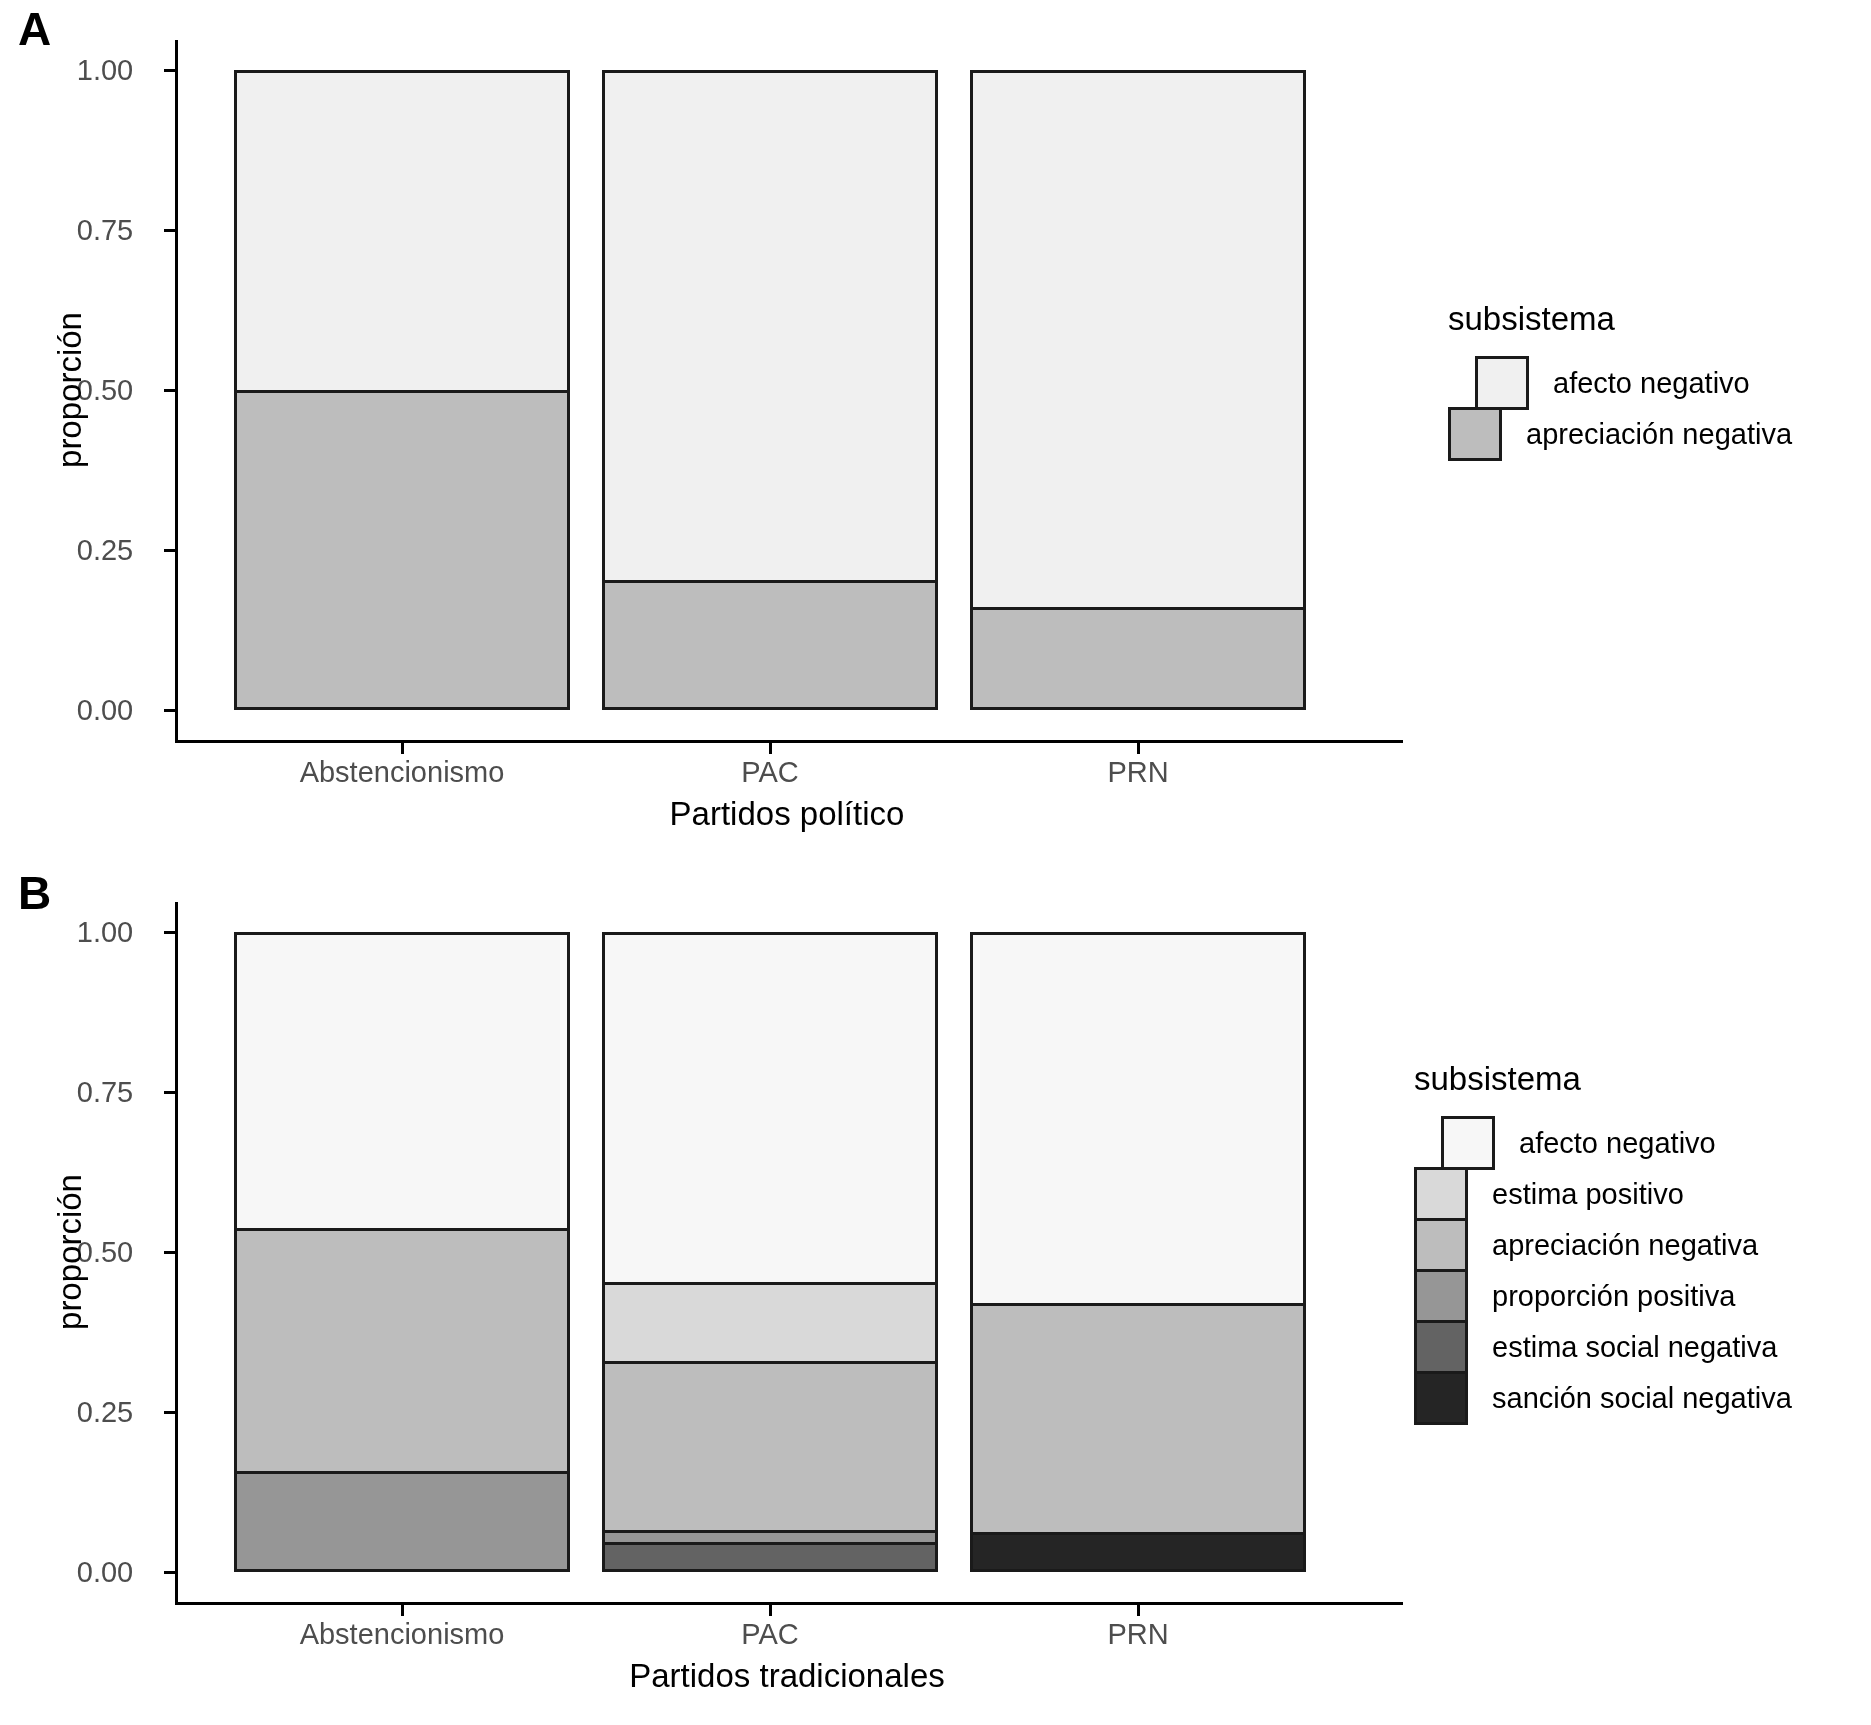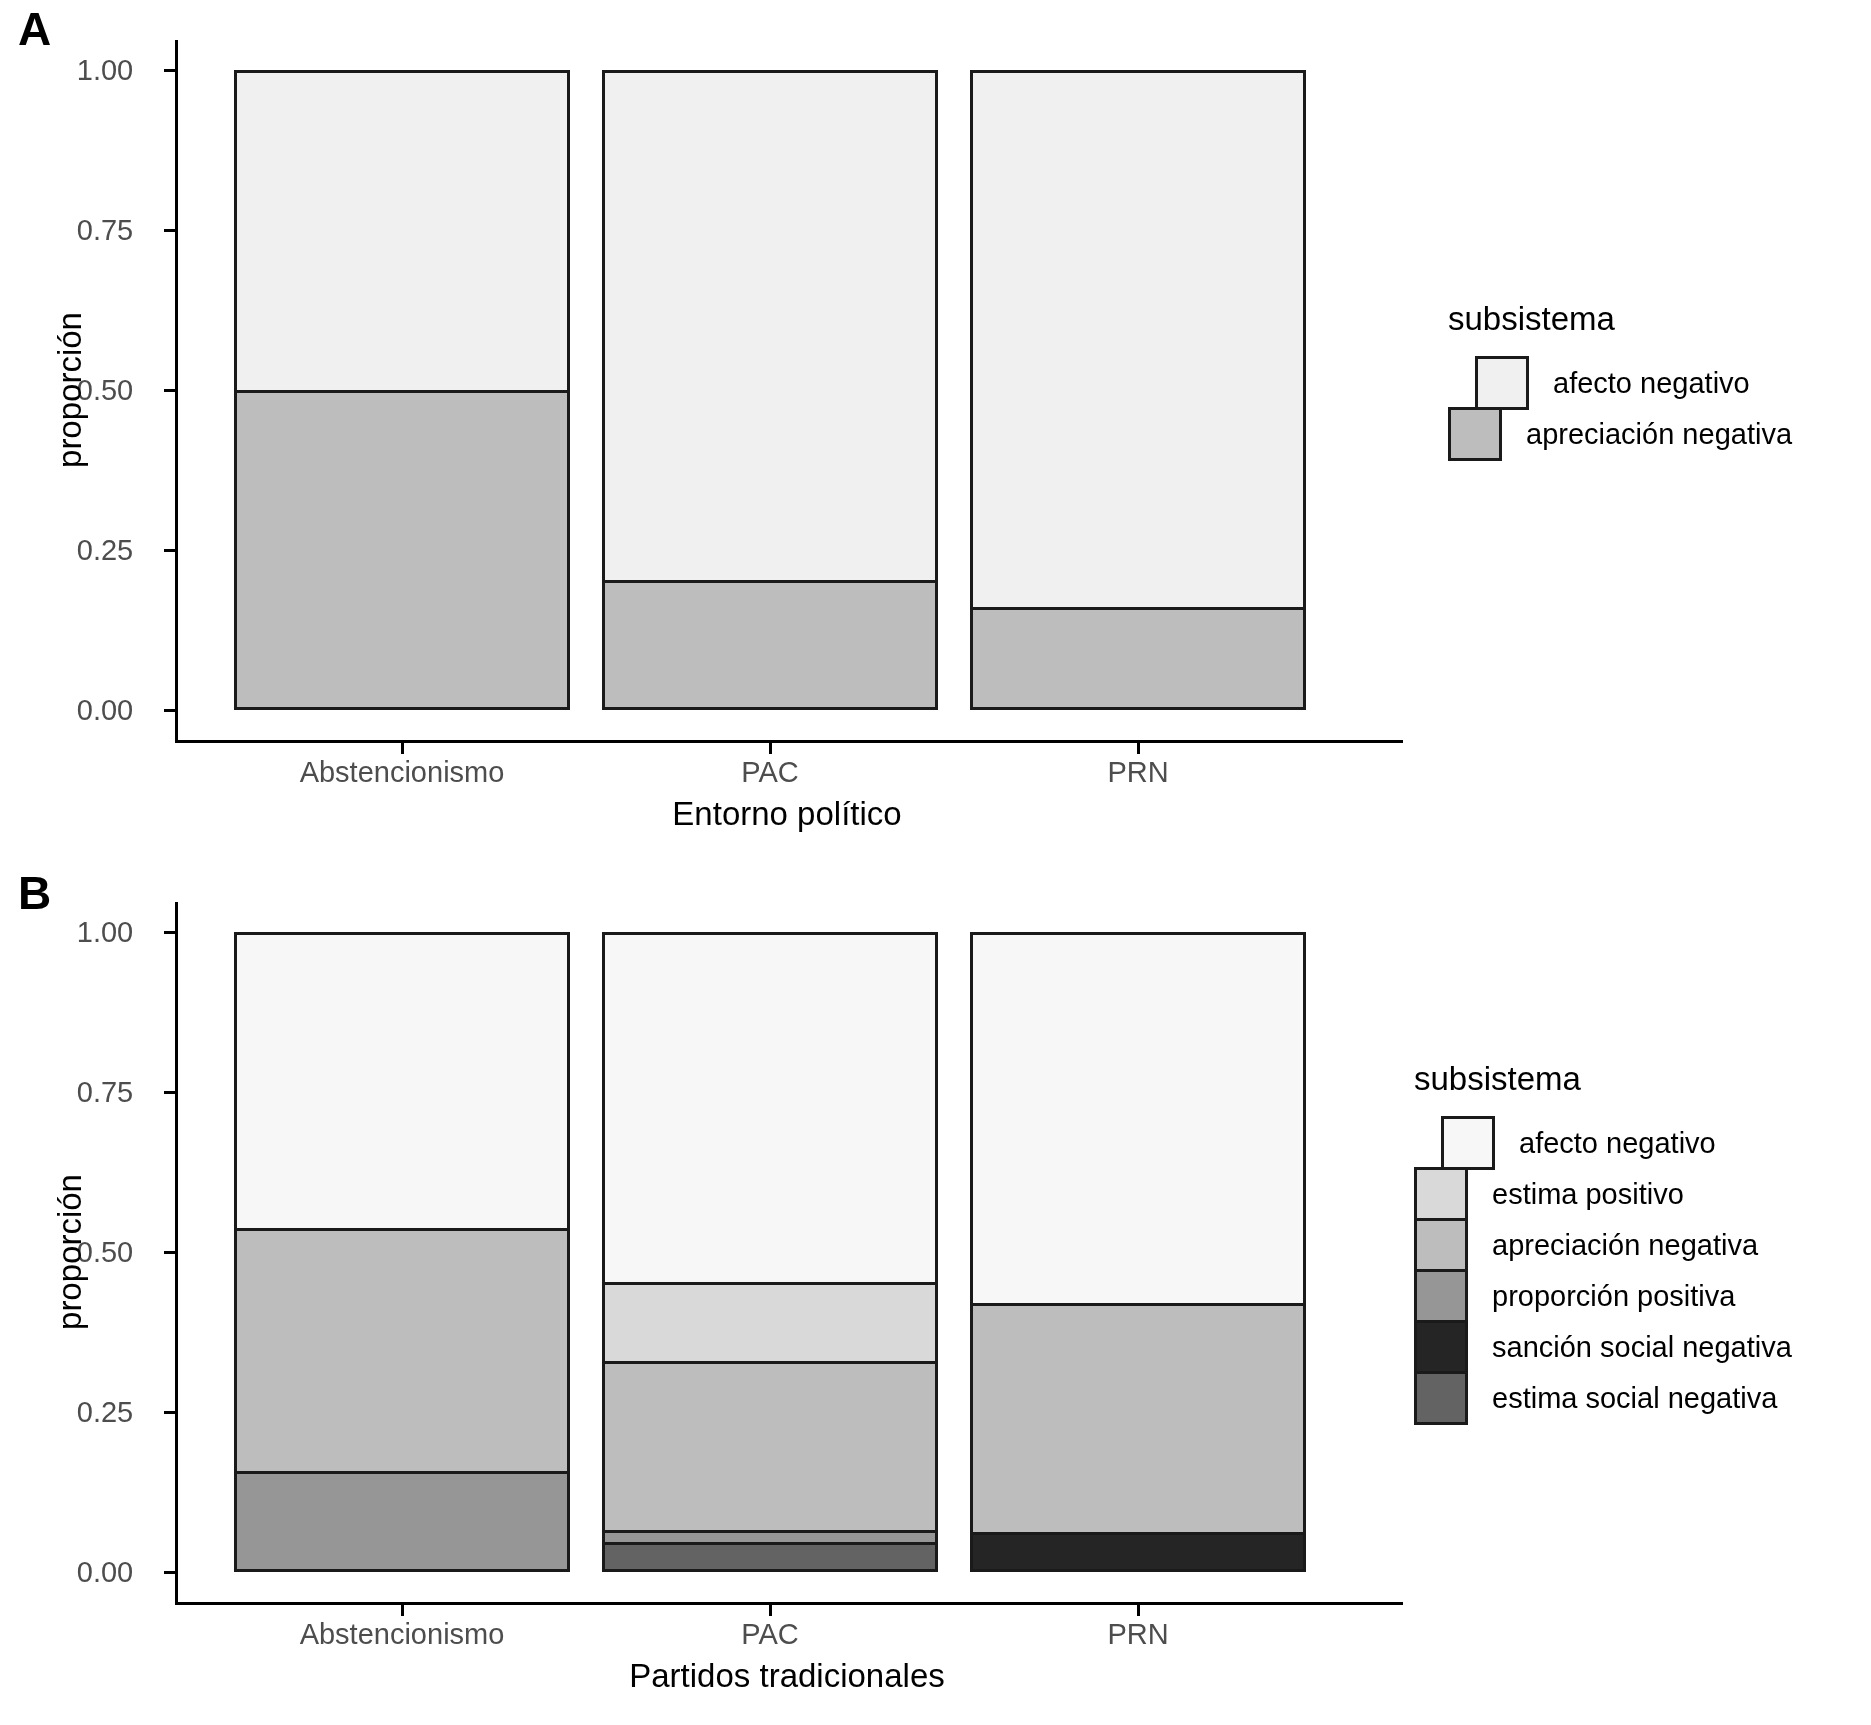--- a/index.html
+++ b/index.html
@@ -131,21 +131,21 @@
       <div class="xtick" style="left: 591px;"></div>
       <div class="xlab" style="left: 592px; top: 716px;">PAC</div>
       <div class="bar" style="left: 792px; width: 336px; top: 30px; height: 640px;">
         <div class="seg" style="height: 84.2%; background: rgb(240, 240, 240);"></div>
         <div class="seg" style="height: 15.8%; background: rgb(189, 189, 189);"></div>
       </div>
       <div class="xtick" style="left: 959px;"></div>
       <div class="xlab" style="left: 960px; top: 716px;">PRN</div>
     </div>
   <div class="axis-title-y" id="ytitleA" style="left:70px;top:390px;">proporción</div>
-  <div class="axis-title-x" id="xtitleA" style="left:787px;top:795px;">Entorno político</div>
+  <div class="axis-title-x" id="xtitleA" style="left:787px;top:795px;">Partidos político</div>
   <div class="legend" id="legendA" style="left:1448px;top:300px;">
     <div class="legend-title">subsistema</div>
     <div id="legendA-items">
         <div class="legend-item first">
           <div class="legend-key" style="background: rgb(240, 240, 240);"></div>
           <span class="legend-label">afecto negativo</span>
         </div>
         <div class="legend-item">
           <div class="legend-key" style="background: rgb(189, 189, 189);"></div>
           <span class="legend-label">apreciación negativa</span>
@@ -204,23 +204,23 @@
         </div>
         <div class="legend-item">
           <div class="legend-key" style="background: rgb(189, 189, 189);"></div>
           <span class="legend-label">apreciación negativa</span>
         </div>
         <div class="legend-item">
           <div class="legend-key" style="background: rgb(150, 150, 150);"></div>
           <span class="legend-label">proporción positiva</span>
         </div>
         <div class="legend-item">
+          <div class="legend-key" style="background: rgb(99, 99, 99);"></div>
+          <span class="legend-label">estima social negativa</span>
+        </div>
+        <div class="legend-item">
           <div class="legend-key" style="background: rgb(37, 37, 37);"></div>
           <span class="legend-label">sanción social negativa</span>
         </div>
-        <div class="legend-item">
-          <div class="legend-key" style="background: rgb(99, 99, 99);"></div>
-          <span class="legend-label">estima social negativa</span>
-        </div>
       </div>
   </div>
 
 </div>
 
 </body></html>

